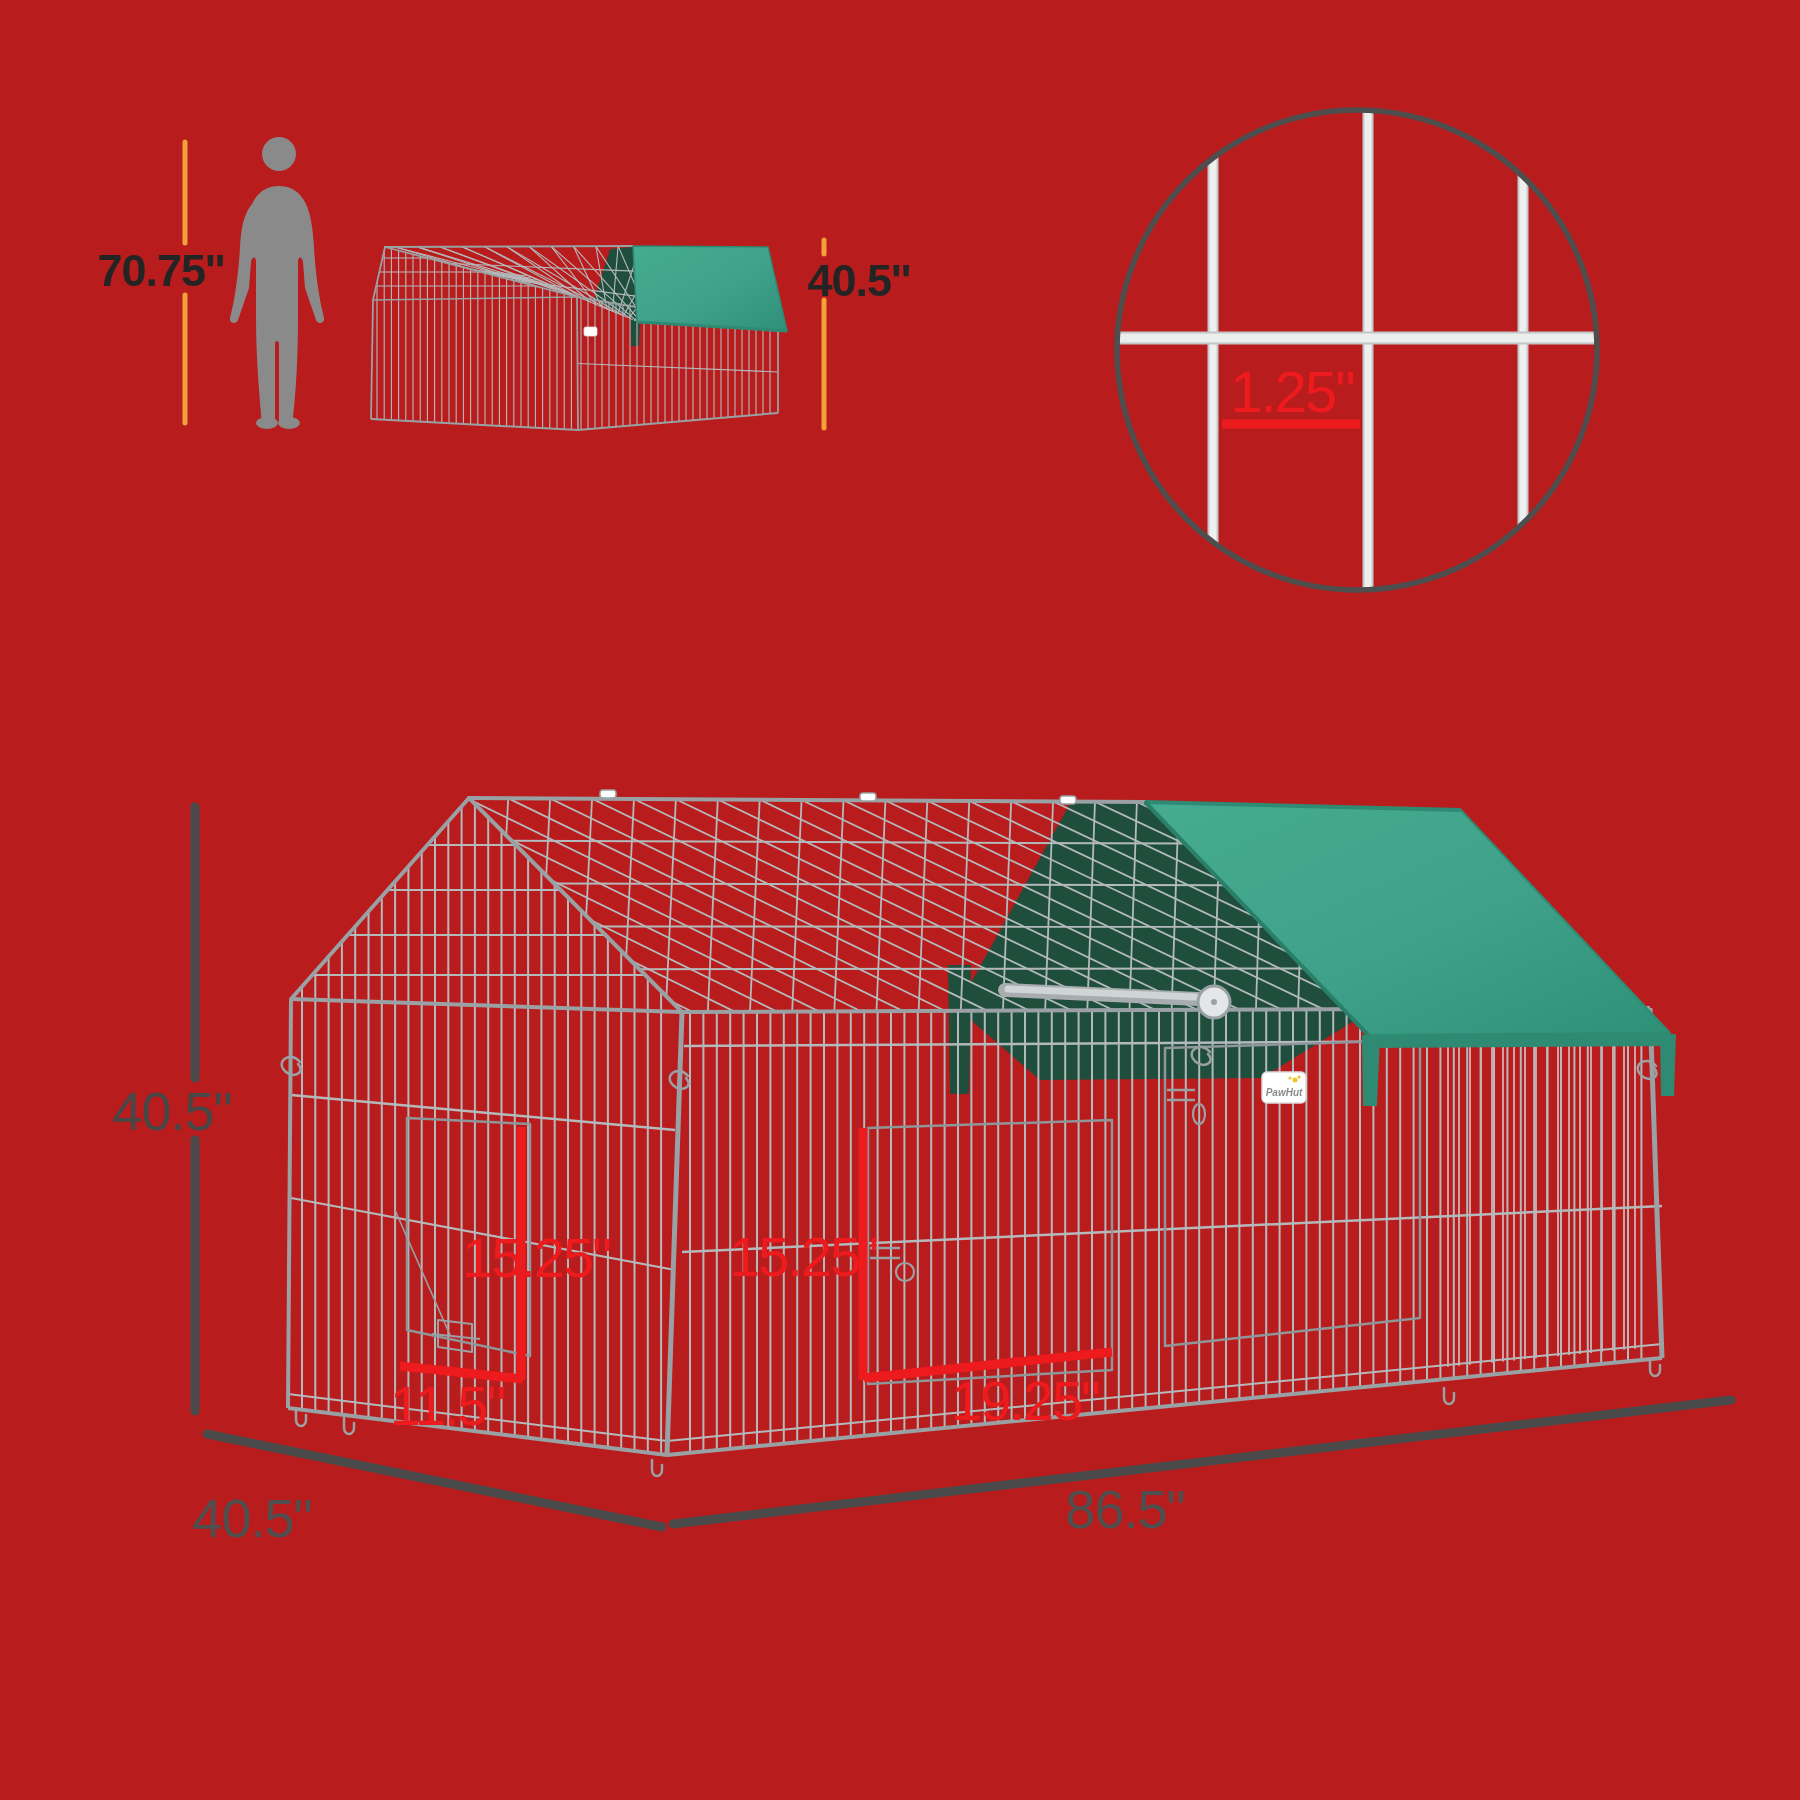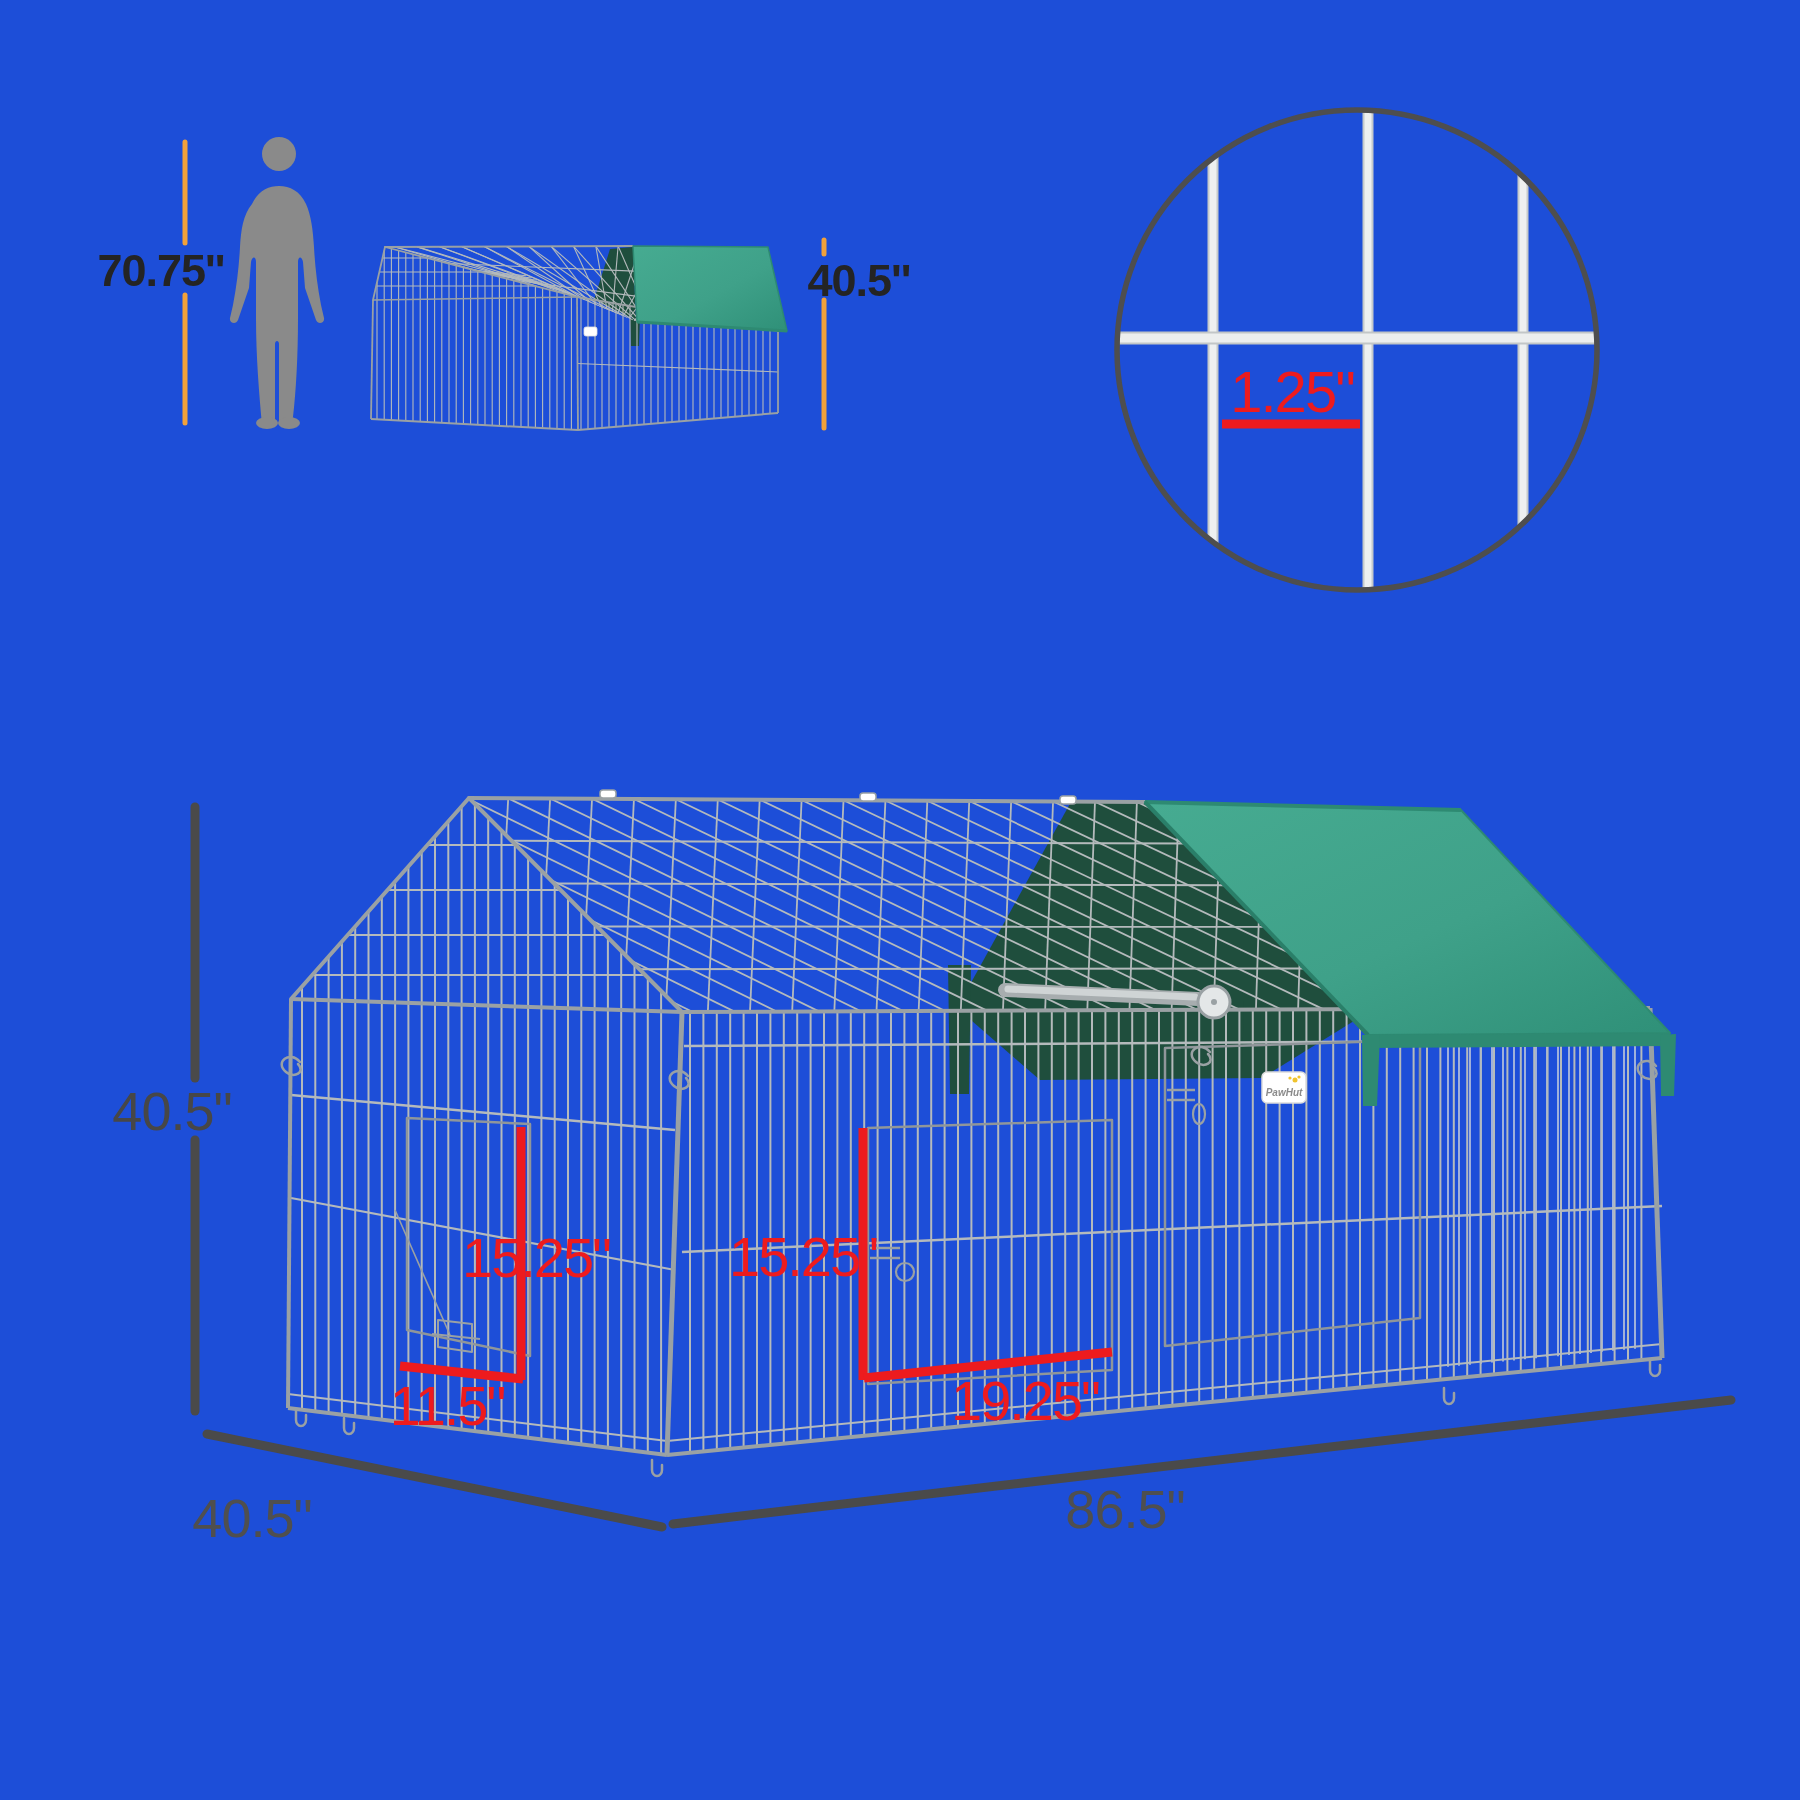--- a/index.html
+++ b/index.html
@@ -1,16 +1,16 @@
 <!DOCTYPE html>
 <html><head>
 <meta charset="utf-8">
 <style>
   html,body{margin:0;padding:0;background:#ffffff;}
-  .canvas{position:relative;width:1800px;height:1800px;background:#1d4ed8;overflow:hidden;
+  .canvas{position:relative;width:1800px;height:1800px;background:#b91c1c;overflow:hidden;
           font-family:"Liberation Sans","DejaVu Sans",sans-serif;}
   svg{position:absolute;left:0;top:0;}
   text{font-family:"Liberation Sans","DejaVu Sans",sans-serif;}
   .dim-dark{font-weight:700;letter-spacing:-1px;}
   .dim-red{font-weight:400;letter-spacing:-2px;}
   .dim-gray{font-weight:400;letter-spacing:-1px;}
   .brand-txt{font-style:italic;font-weight:700;}
 </style>
 </head>
 <body>

